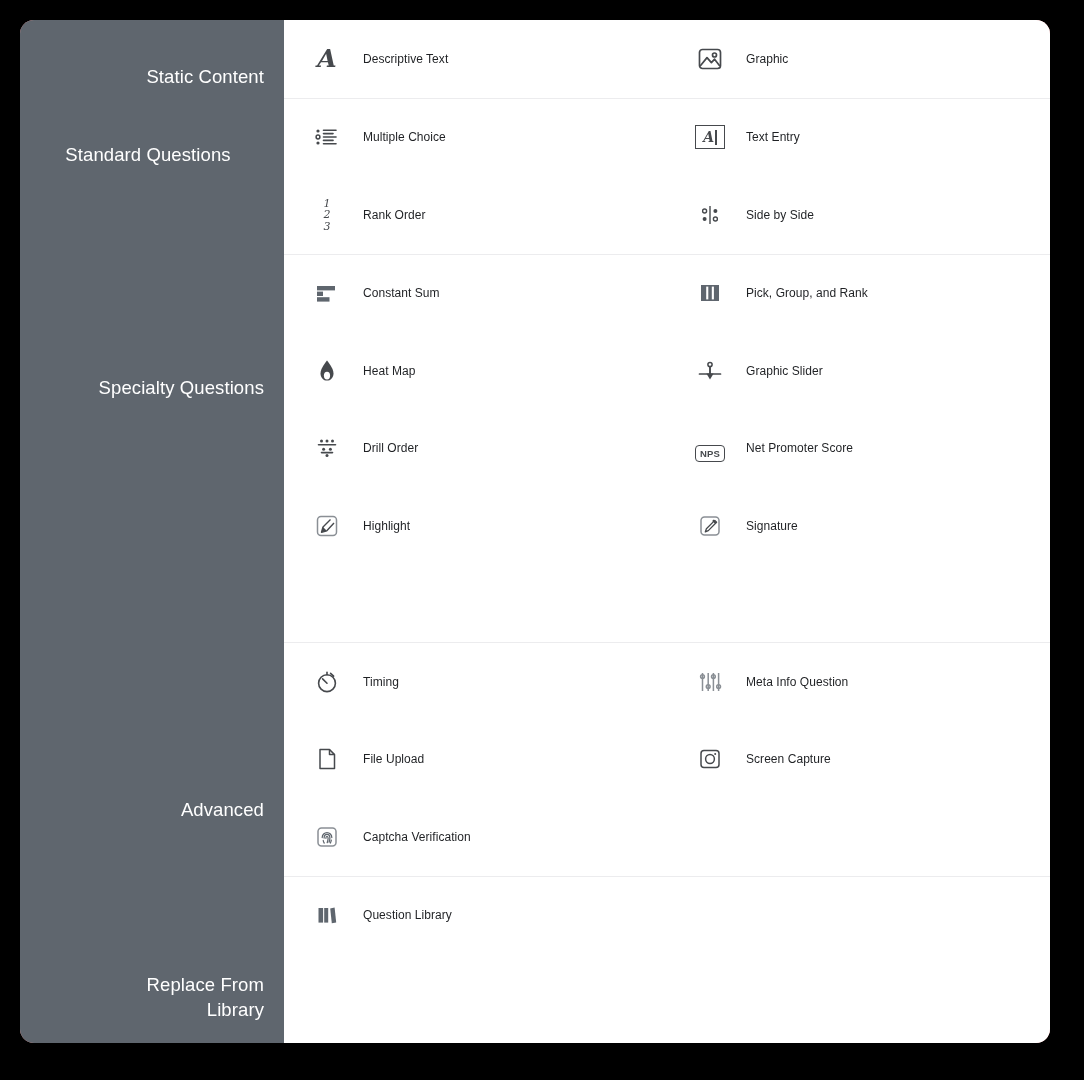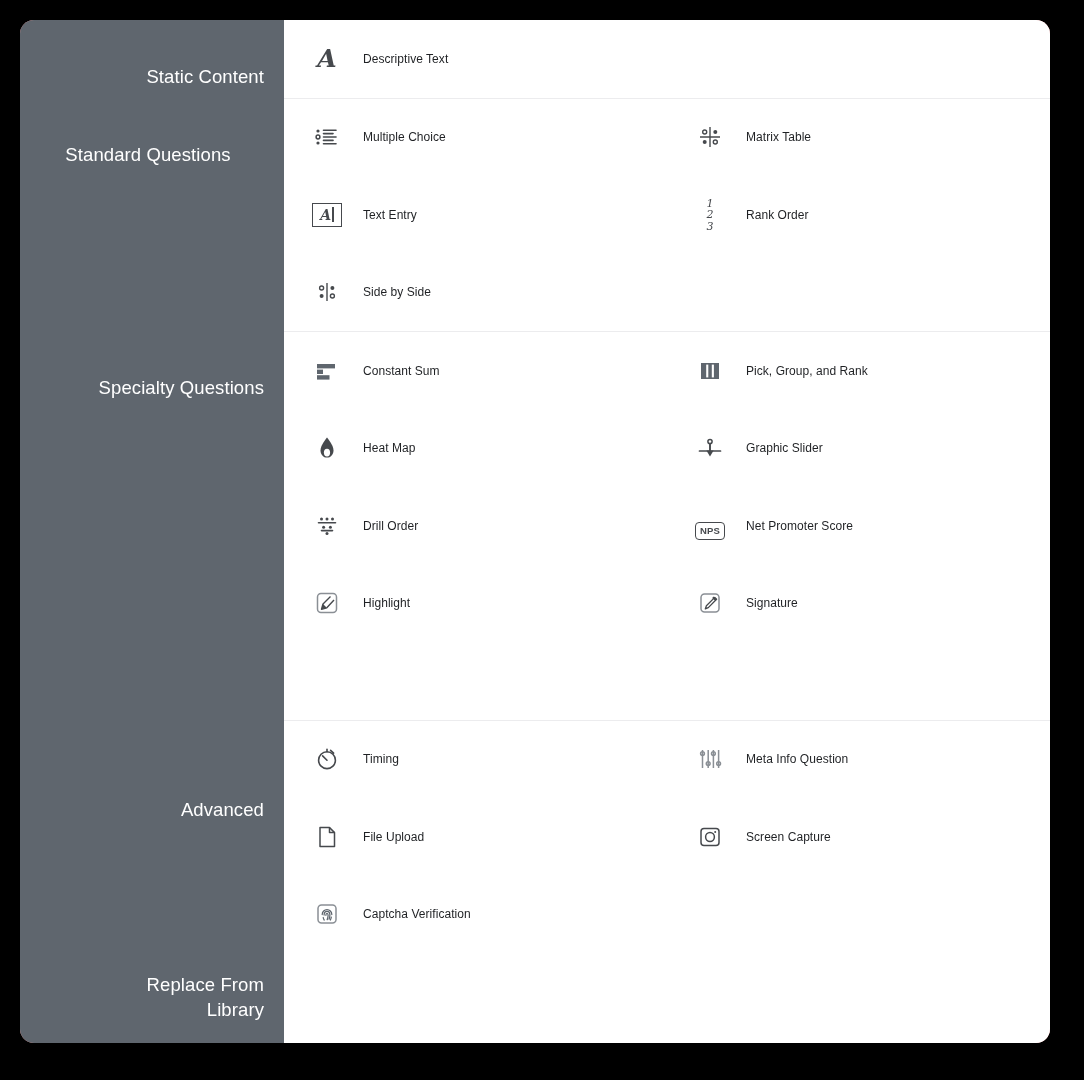--- a/index.html
+++ b/index.html
@@ -160,20 +160,30 @@
   <div id="content">
 
     <div class="group">
       <div class="grid">
         <div class="cell">
           <span class="ic">
             <span class="glyph-serif">A</span>
           </span>
           <span class="lbl">Descriptive Text</span>
         </div>
+        <div class="cell">
+          <span class="ic">
+            <svg width="28" height="28" viewBox="0 0 28 28" fill="none" stroke="#46494d" stroke-width="1.7">
+              <rect x="3.5" y="4.5" width="21" height="19" rx="3"></rect>
+              <circle cx="18.5" cy="10" r="2"></circle>
+              <path d="M4.6 20.5 L11 12.6 L15.4 17.6 L18.6 14.2 L23.4 20.4" stroke-linejoin="round" stroke-linecap="round"></path>
+            </svg>
+          </span>
+          <span class="lbl">Graphic</span>
+        </div>
       </div>
     </div>
 
     <div class="group">
       <div class="grid">
 
         <div class="cell">
           <span class="ic">
             <svg width="28" height="28" viewBox="0 0 28 28" fill="none" stroke="#46494d">
               <circle cx="5" cy="8" r="1.6" fill="#46494d" stroke="none"></circle>
@@ -182,33 +192,20 @@
               <line x1="10.5" y1="7.3" x2="23" y2="7.3" stroke-width="1.6" stroke-linecap="round"></line>
               <line x1="10.5" y1="10.6" x2="20" y2="10.6" stroke-width="1.6" stroke-linecap="round"></line>
               <line x1="10.5" y1="14" x2="23" y2="14" stroke-width="1.6" stroke-linecap="round"></line>
               <line x1="10.5" y1="17.4" x2="20" y2="17.4" stroke-width="1.6" stroke-linecap="round"></line>
               <line x1="10.5" y1="20.7" x2="23" y2="20.7" stroke-width="1.6" stroke-linecap="round"></line>
             </svg>
           </span>
           <span class="lbl">Multiple Choice</span>
         </div>
 
-        <div class="cell">
-          <span class="ic">
-            <svg width="28" height="28" viewBox="0 0 28 28" fill="none" stroke="#46494d">
-              <line x1="14" y1="4" x2="14" y2="24" stroke-width="1.4"></line>
-              <line x1="4" y1="14" x2="24" y2="14" stroke-width="1.4"></line>
-              <circle cx="8.7" cy="9" r="2" stroke-width="1.4"></circle>
-              <circle cx="19.3" cy="9" r="2" fill="#46494d" stroke="none"></circle>
-              <circle cx="8.7" cy="19" r="2" fill="#46494d" stroke="none"></circle>
-              <circle cx="19.3" cy="19" r="2" stroke-width="1.4"></circle>
-            </svg>
-          </span>
-          <span class="lbl">Matrix Table</span>
-        </div>
 
         <div class="cell">
           <span class="ic">
             <span class="textentry-box">
                 <span class="a">A</span>
                 <span class="caret"></span>
               </span>
           </span>
           <span class="lbl">Text Entry</span>
         </div>
@@ -407,15 +404,32 @@
           <span class="lbl">Captcha Verification</span>
         </div>
 
         <div class="cell empty">
           <span class="lbl"></span>
         </div>
 
       </div>
     </div>
 
+    <div class="group">
+      <div class="grid">
+        <div class="cell">
+          <span class="ic">
+            <svg width="28" height="28" viewBox="0 0 28 28">
+              <rect x="5.5" y="7" width="4.6" height="14.6" fill="#5f666e"></rect>
+              <rect x="11.2" y="7" width="4" height="14.6" fill="#5f666e"></rect>
+              <path d="M17.2 7.6 L21.6 6.6 L23.2 21.4 L18.8 22.3 Z" fill="#5f666e"></path>
+            </svg>
+          </span>
+          <span class="lbl">Question Library</span>
+        </div>
+        <div class="cell empty">
+          <span class="lbl"></span>
+        </div>
+      </div>
+    </div>
 
   </div>
 </div>
 
 </body></html>

